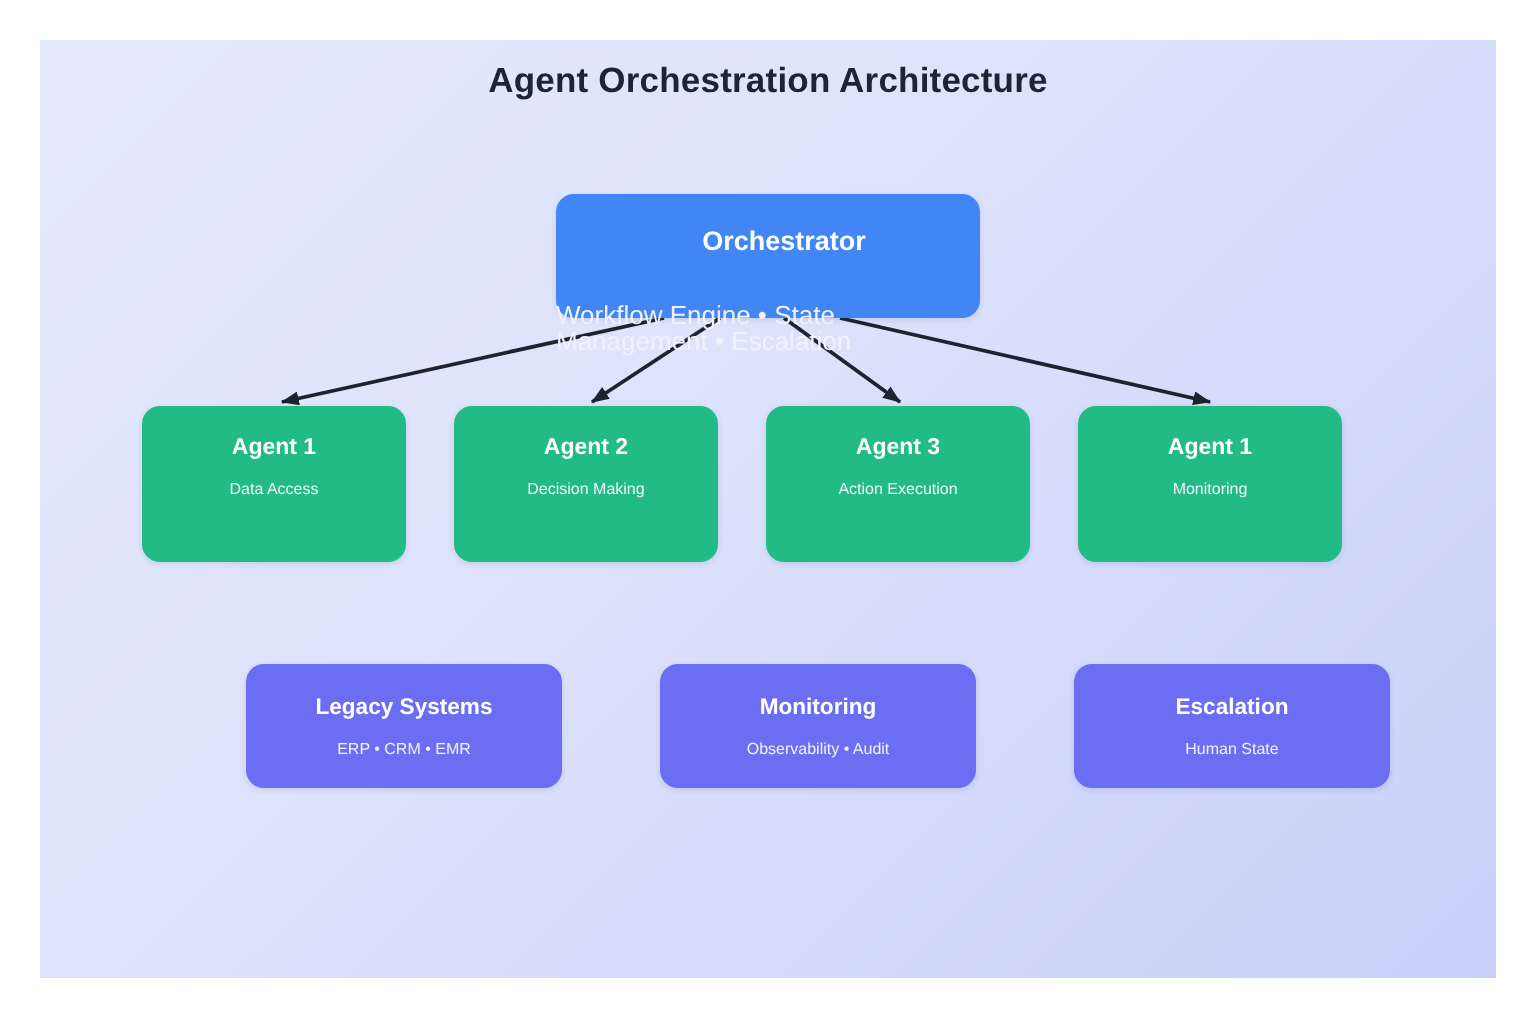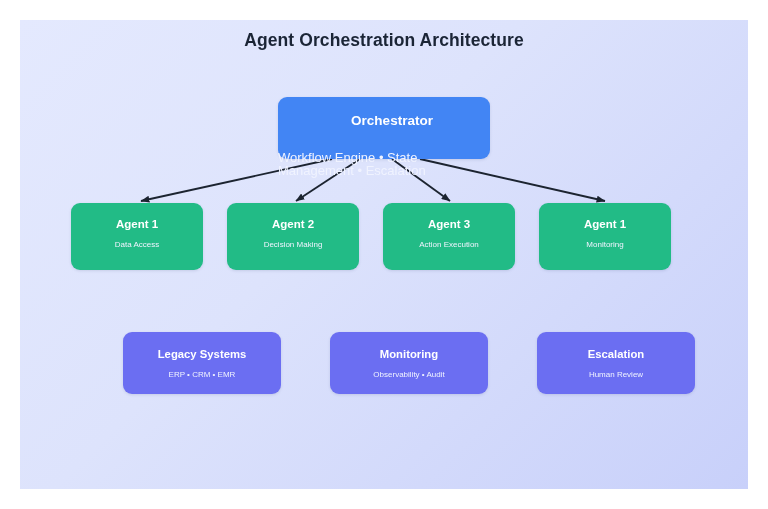--- a/index.html
+++ b/index.html
@@ -84,21 +84,21 @@
     height: 62px;
     background: #4285f4;
     padding-top: 17px;
   }
   .node.orchestrator .node-title { font-size: 13.5px; margin-left: 16px; }
   .node.orchestrator .node-sub { font-size: 13px; margin-top: 23px; }
 
   
   .node.agent {
     top: 203px;
-    height: 67px;
+    height: 78px;
     background: #22bb86;
     padding-top: 16px;
   }
   .node.agent .node-title { font-size: 11.5px; }
   .node.agent .node-sub { font-size: 8px; margin-top: 10px; }
 
   .node.agent.a0 { left: 71px;  width: 132px; }
   .node.agent.a1 { left: 227px; width: 132px; }
   .node.agent.a2 { left: 383px; width: 132px; }
   .node.agent.a3 { left: 539px; width: 132px; }
@@ -165,16 +165,16 @@
   <div class="node support s0">
     <span class="node-title">Legacy Systems</span>
     <span class="node-sub">ERP • CRM • EMR</span>
   </div>
   <div class="node support s1">
     <span class="node-title">Monitoring</span>
     <span class="node-sub">Observability • Audit</span>
   </div>
   <div class="node support s2">
     <span class="node-title">Escalation</span>
-    <span class="node-sub">Human Review</span>
+    <span class="node-sub">Human State</span>
   </div>
 
 </div>
 
 </body></html>

